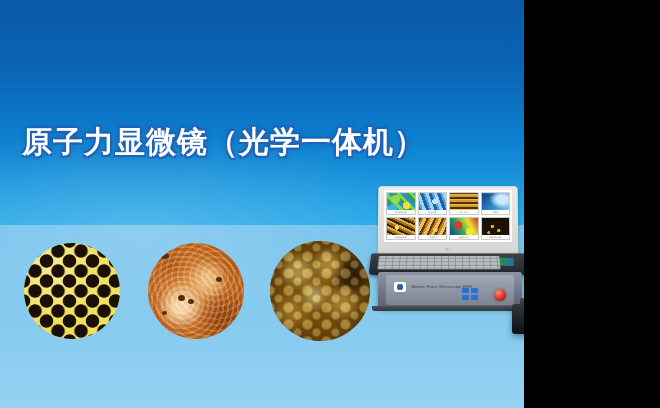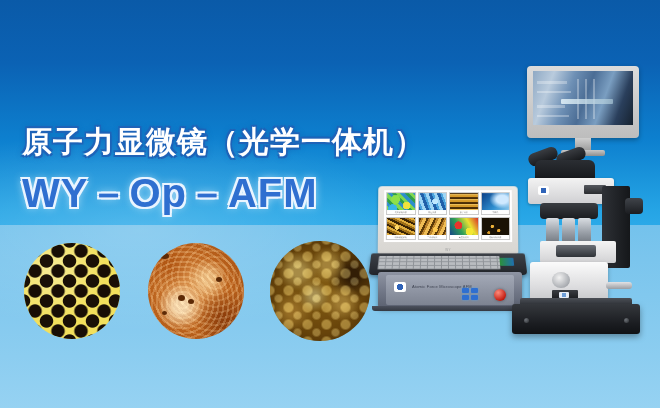--- a/index.html
+++ b/index.html
@@ -1,17 +1,17 @@
 <!DOCTYPE html>
 <html><head>
 <meta charset="utf-8">
 <style>
   html,body{margin:0;padding:0;background:#000;}
   #stage{
-    position:relative;width:660px;height:408px;overflow:hidden;
+    position:relative;width:524px;height:408px;overflow:hidden;
     font-family:"Liberation Sans","DejaVu Sans",sans-serif;
     user-select:none;
   }
   
   .bg-top{
     position:absolute;left:0;top:0;width:660px;height:225px;
     background:linear-gradient(180deg,#0a5aa8 0%,#0b62b4 28%,#0d80cf 62%,#24a3e4 92%,#2ba9e8 100%);
   }
   .bg-bottom{
     position:absolute;left:0;top:225px;width:660px;height:183px;
@@ -247,21 +247,20 @@
 </head>
 <body>
 
 <div id="stage">
 
   <div class="bg-top"></div>
   <div class="bg-bottom"></div>
   <div class="bg-glow"></div>
 
   <div class="title-cn">原子力显微镜（光学一体机）</div>
-  <div class="title-model">WY－Op－AFM</div>
 
   <div class="circle c1">
     <div class="dots"></div>
     <div class="dots2"></div>
   </div>
 
   <div class="circle c2">
     <div class="swirl"></div>
     <div class="swirl2"></div>
     <div class="pit" style="left:12px;top:10px;width:9px;height:6px;"></div>

